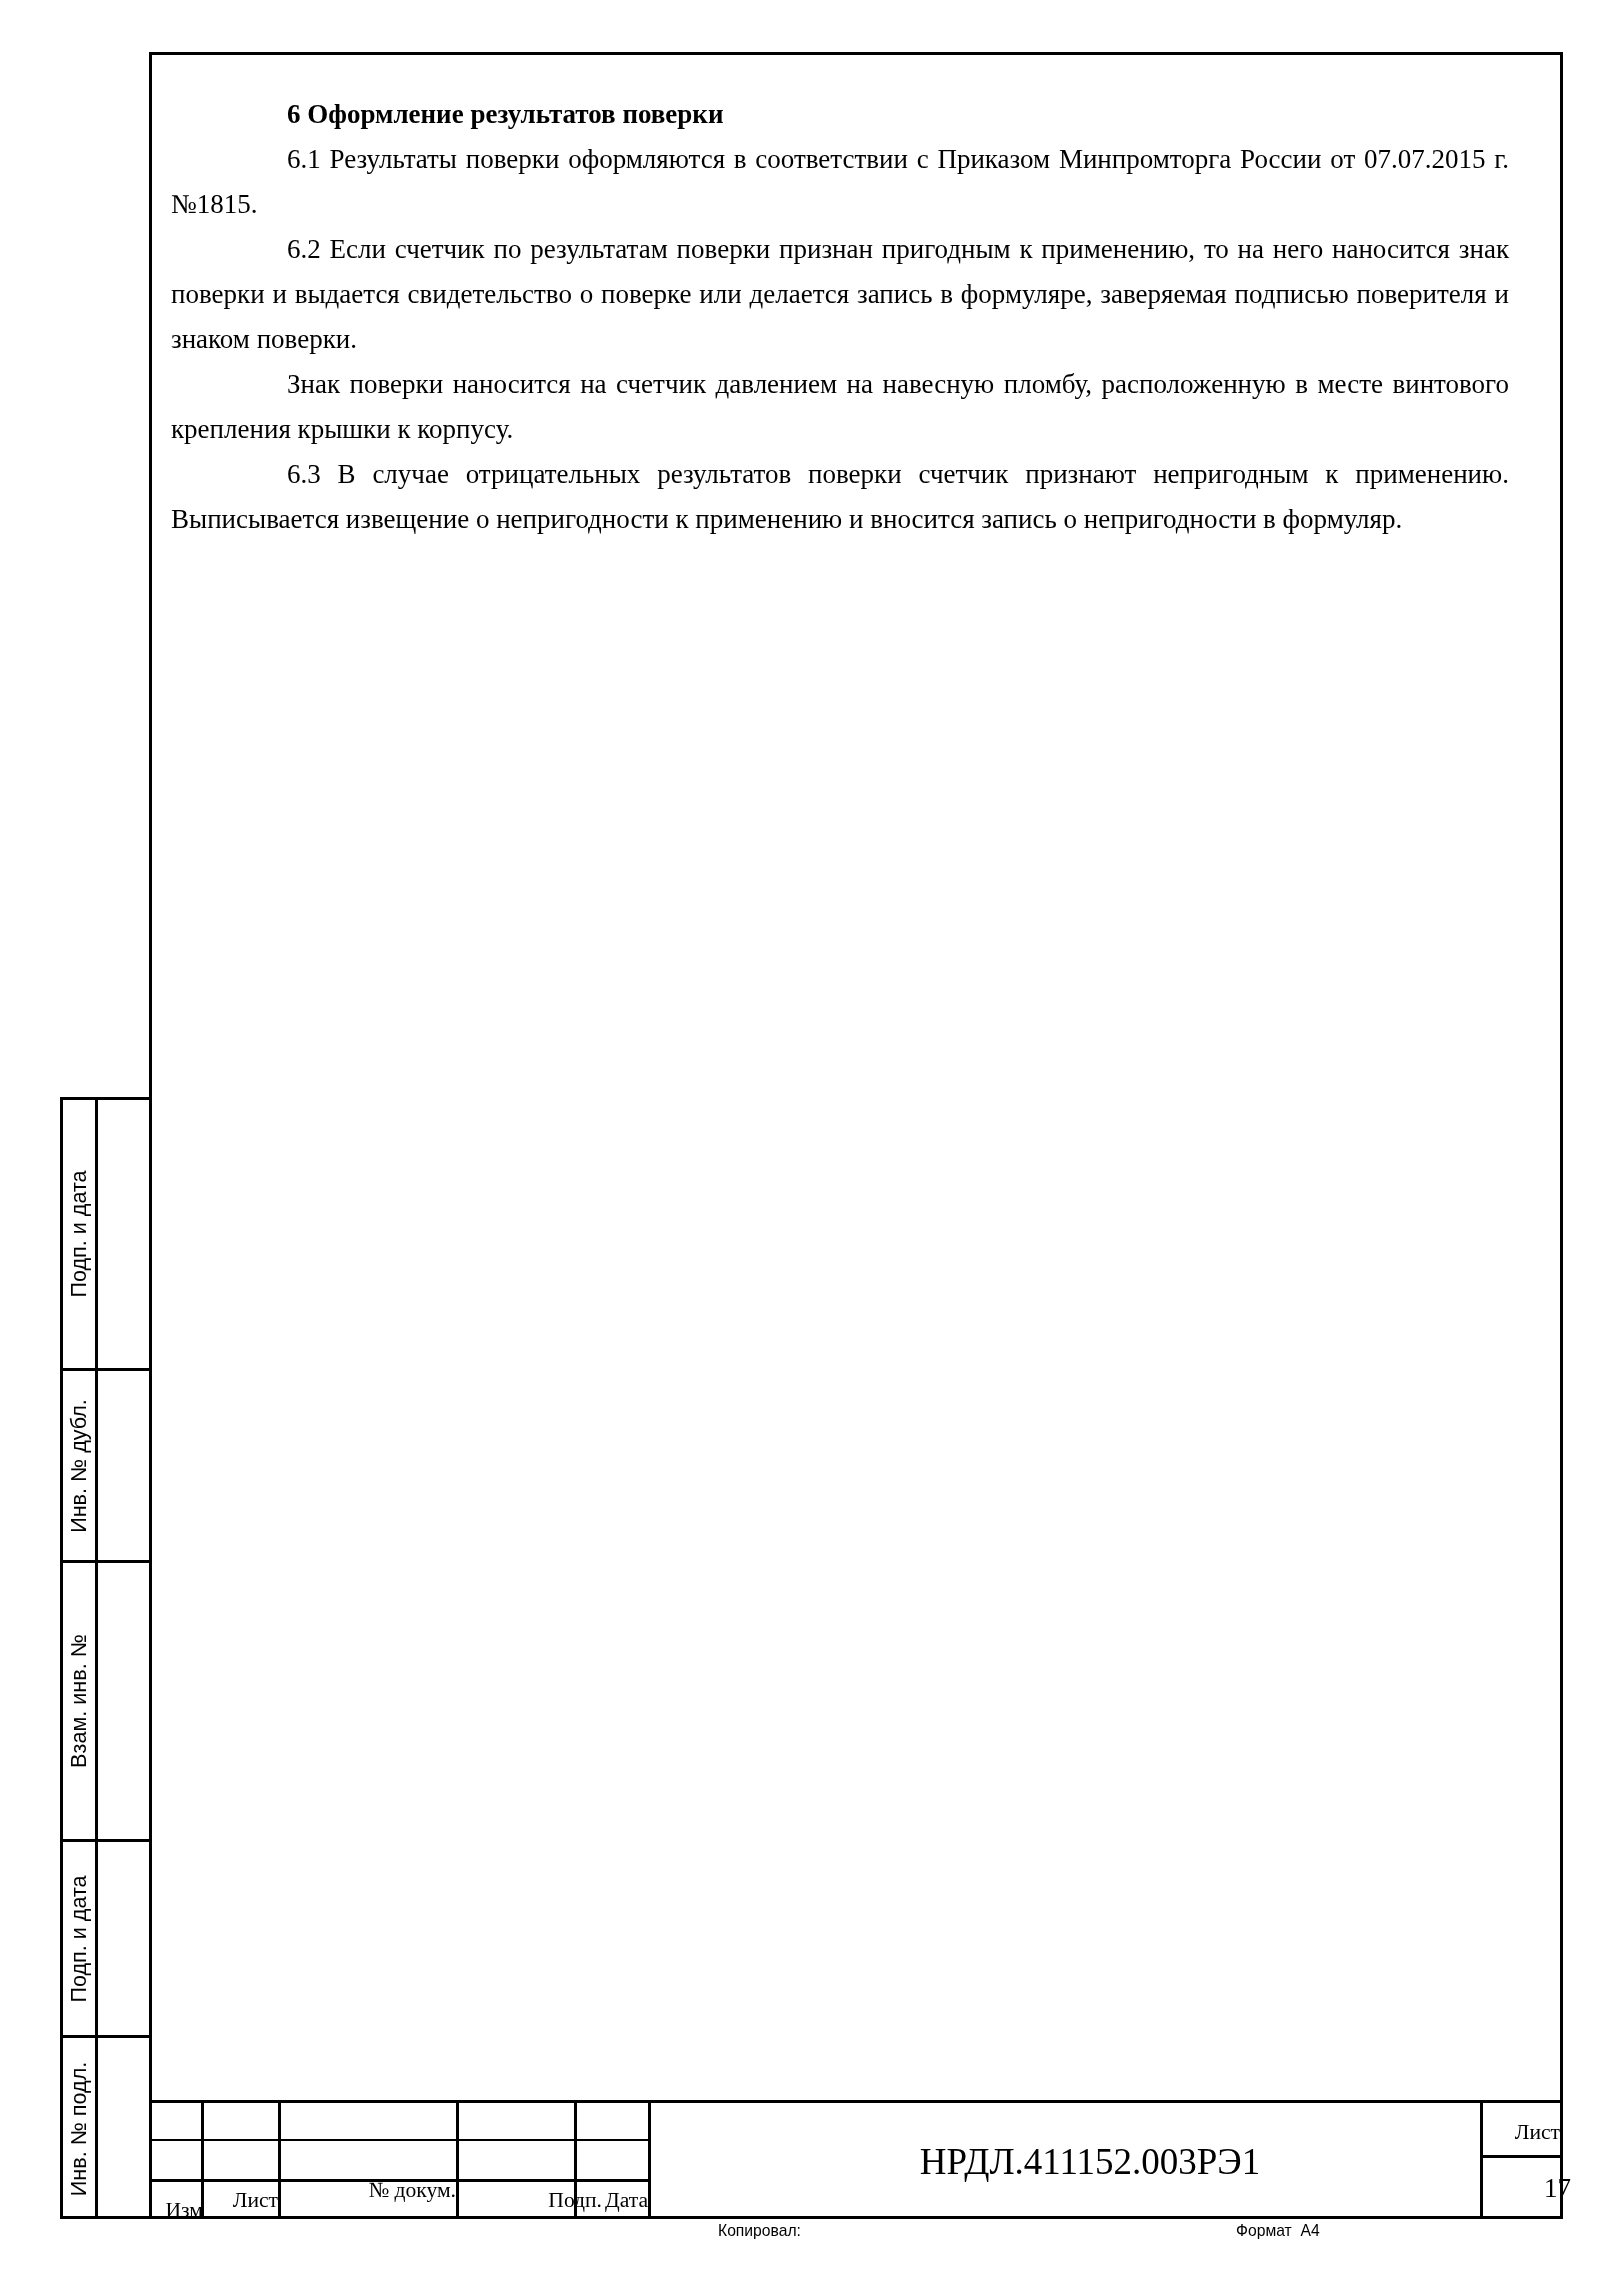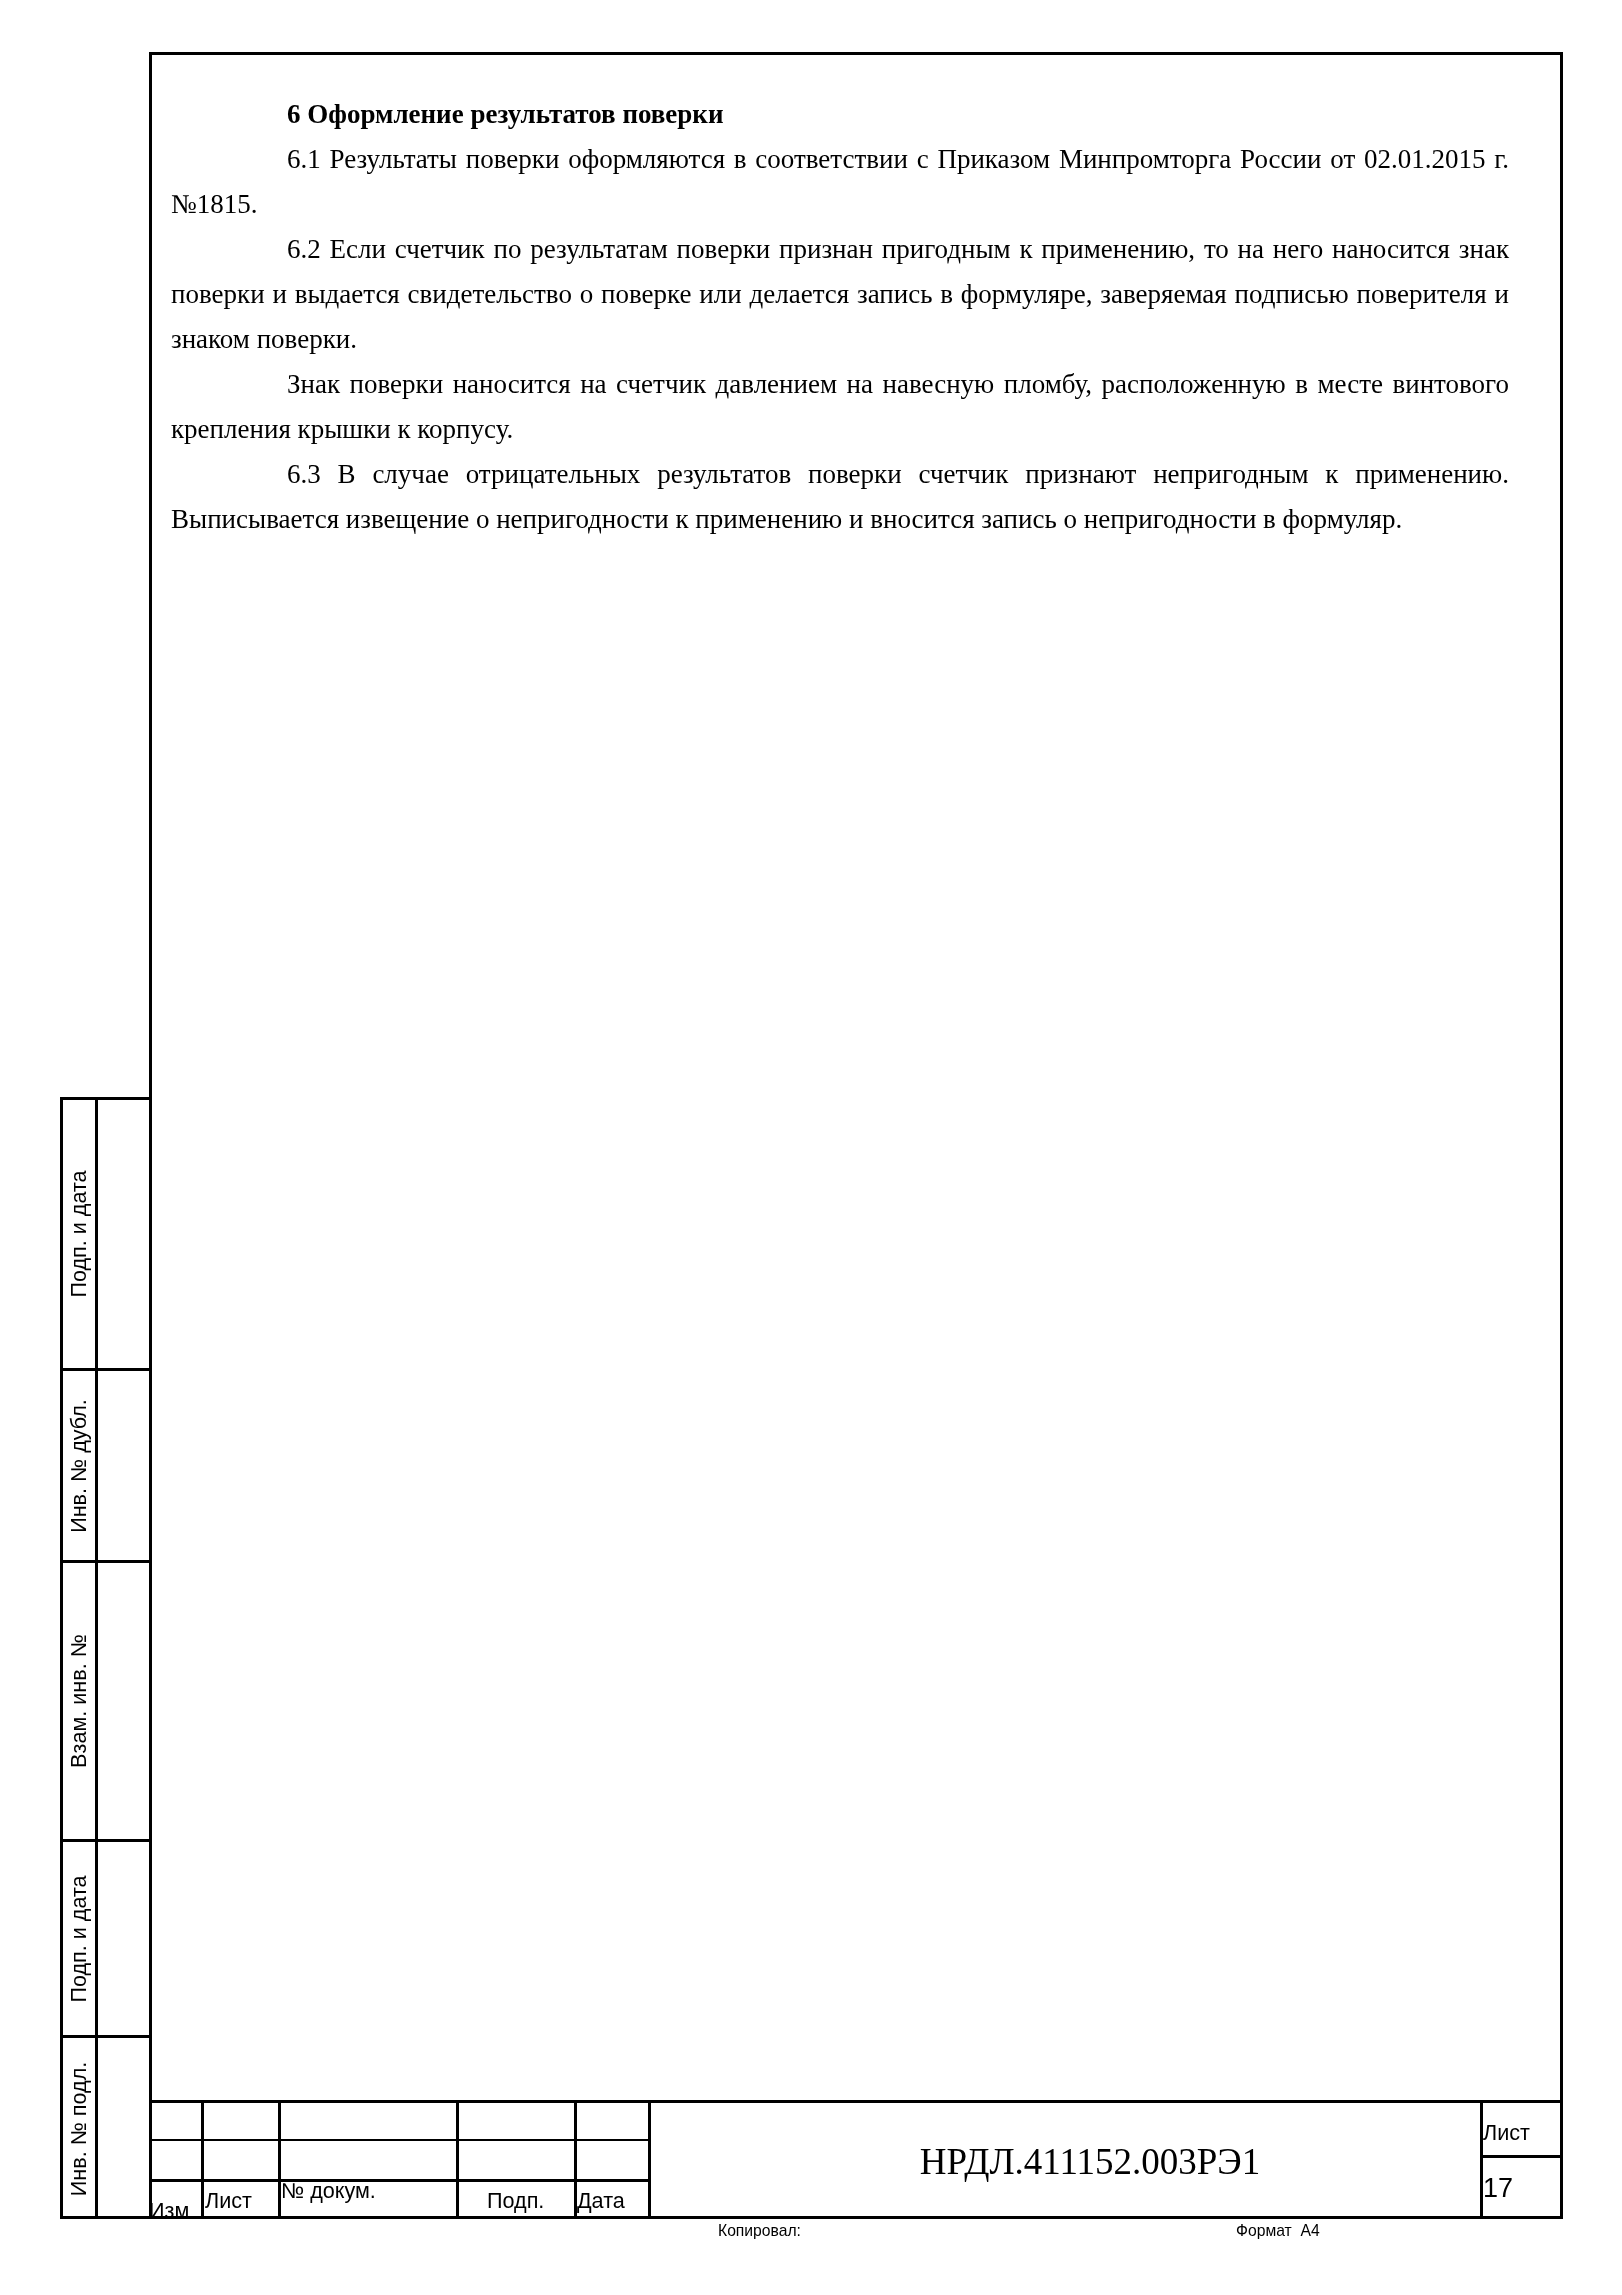--- a/index.html
+++ b/index.html
@@ -24,34 +24,34 @@
   .side-row .lbl span { position: absolute; left: 50%; top: 50%; white-space: nowrap;
                         transform: translate(-50%, -50%) rotate(-90deg);
                         font-family: "Liberation Sans", "DejaVu Sans", sans-serif; font-size: 21.6px; }
   .side-row .val { position: absolute; left: 35px; top: 0; right: 0; height: 100%; }
   .side-bottom { left: 60px; top: 2216px; width: 93px; height: 3.3px; background: #000; }
 
   
   .tb { left: 149px; top: 2100px; width: 1414px; height: 118px; }
   .tb-line-h { position: absolute; background: #000; }
   .tb-line-v { position: absolute; background: #000; }
-  .tb-cell-text { position: absolute; font-family: Liberation Sans, sans-serif;
-                  font-size: 21.6px; text-align: left; line-height: 1; white-space: nowrap; }
+  .tb-cell-text { position: absolute; font-family: Liberation Serif, serif;
+                  font-size: 21.6px; text-align: right; line-height: 1; white-space: nowrap; }
   .doc-code { position: absolute; font-family: "Liberation Serif", "DejaVu Serif", serif;
               font-size: 37px; line-height: 1; white-space: nowrap; padding-left: 24px; }
   .footer-text { font-family: "Liberation Sans", "DejaVu Sans", sans-serif; font-size: 15.7px; line-height: 1; white-space: nowrap; }
 </style>
 </head>
 <body>
 
 <div class="abs frame"></div>
 
 <div class="abs body-text">
   <h2>6 Оформление результатов поверки</h2>
-  <p>6.1 Результаты поверки оформляются в соответствии с Приказом Минпромторга Рос­сии от 02.01.2015 г. №1815.</p>
+  <p>6.1 Результаты поверки оформляются в соответствии с Приказом Минпромторга Рос­сии от 07.07.2015 г. №1815.</p>
   <p>6.2  Если счетчик по результатам поверки признан пригодным к применению, то на не­го наносится знак поверки и выдается свидетельство о поверке или делается запись в формуля­ре, заверяемая подписью поверителя и знаком поверки.</p>
   <p>Знак поверки наносится на счетчик давлением на навесную пломбу, расположенную в месте винтового крепления крышки к корпусу.</p>
   <p>6.3 В случае отрицательных результатов поверки счетчик признают непригодным к применению. Выписывается извещение о непригодности к применению и вносится запись о не­пригодности в формуляр.</p>
 </div>
 
 <div class="abs side-col" style="top:1097px; height:1122px;">
   <div class="side-row" style="top:0; height:271px;">
     <div class="lbl">
         <span>Подп. и дата</span>
       </div>

